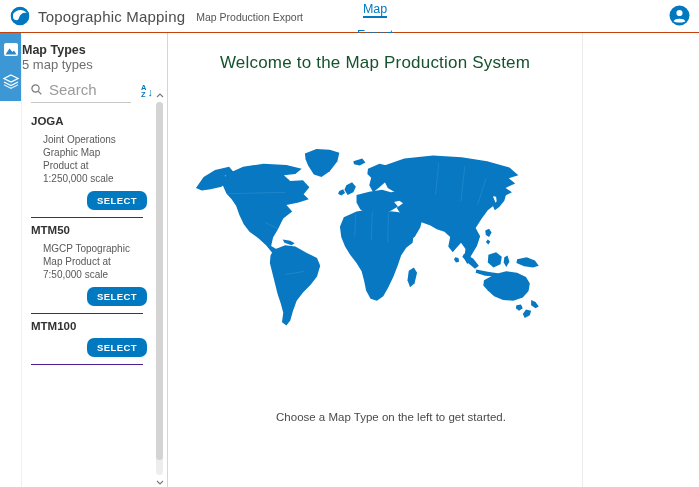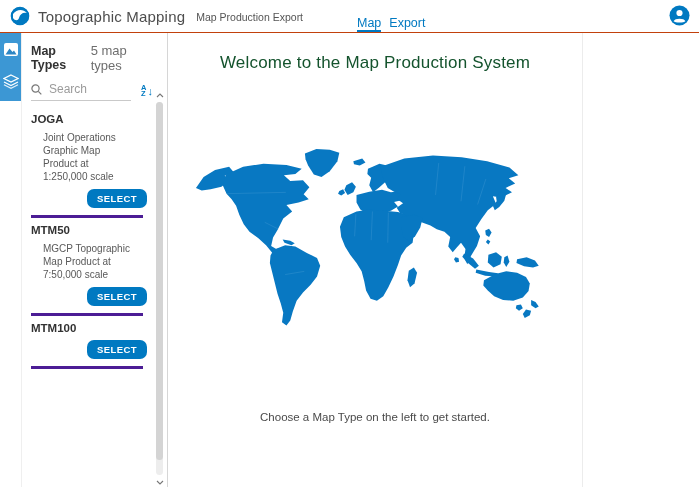--- a/index.html
+++ b/index.html
@@ -11,70 +11,70 @@
   :root{--accent:#0079c1;--map-fill:#0878c2;--strip-blue:#3c97d4;}
 
   
   .header{
     height:32px;display:flex;align-items:center;background:#fff;
     border-bottom:1px solid #c2410c;position:relative;
   }
   .logo{margin:0 8px 0 10px;display:flex;align-items:center;}
   .app-title{font-size:15px;color:#4d4d4d;letter-spacing:.2px;}
   .app-subtitle{font-size:10.5px;color:#555;margin-left:11px;padding-top:2px;}
-  .tabs{position:absolute;left:357px;top:0;height:32px;display:flex;align-items:flex-end;gap:8px;}
+  .tabs{position:absolute;left:357px;top:0;height:32px;display:flex;align-items:center;gap:8px;flex-direction:column;}
   .tab{font-size:12.5px;color:var(--accent);display:flex;align-items:center;cursor:pointer;
        border-bottom:2px solid transparent;padding-top:2px;}
   .tab.active{border-bottom-color:var(--accent);}
   .avatar{position:absolute;right:9px;top:5px;width:21px;height:21px;cursor:pointer;}
 
   
   .app-body{display:flex;height:455px;}
 
   
   .toolstrip{width:22px;border-right:1px solid #efefef;box-sizing:border-box;background:#fff;}
   .tool-block{width:100%;height:68px;background:var(--strip-blue);display:flex;flex-direction:column;align-items:center;}
   .tool-btn{width:22px;height:32px;display:flex;align-items:center;justify-content:center;cursor:pointer;}
 
   
   .sidebar{width:146px;border-right:1px solid #d6d6d6;box-sizing:border-box;position:relative;background:#fff;}
-  .panel-head{display:flex;align-items:baseline;justify-content:space-between;padding:10px 10px 4px 9px;}
+  .panel-head{display:flex;align-items:baseline;justify-content:space-between;padding:10px 10px 4px 0;flex-direction:column;}
   .panel-title{font-size:12.5px;font-weight:bold;color:#323232;}
   .panel-count{font-size:13px;color:#6e6e6e;}
   .search-row{display:flex;align-items:center;padding:4px 10px 2px 9px;}
   .search-box{display:flex;align-items:center;border-bottom:1px solid #c9c9c9;width:100px;padding-bottom:3px;}
-  .search-input{border:none;outline:none;font-size:12px;color:#333;width:78px;margin-left:5px;
+  .search-input{border:none;outline:none;font-size:15px;color:#333;width:78px;margin-left:5px;
                 font-family:"Liberation Sans",sans-serif;}
   .search-input::placeholder{color:#9b9b9b;}
   .sort-btn{margin-left:10px;display:flex;align-items:center;cursor:pointer;color:var(--accent);}
   .sort-letters{display:flex;flex-direction:column;line-height:6.5px;font-size:7.5px;font-weight:bold;}
   .sort-arrow{font-size:11px;margin-left:1px;}
 
   .map-list{margin-top:4px;padding:0 24px 0 9px;height:367px;overflow:hidden;box-sizing:border-box;}
-  .item{padding:6px 0 7px;border-bottom:3px solid #4c1d95;}
+  .item{padding:6px 0 7px;border-bottom:1px solid #4c1d95;}
   .item-name{font-size:11.5px;font-weight:bold;color:#323232;margin:0 0 6px;}
   .item-desc{font-size:10px;color:#595959;line-height:1.3;margin:0 12px 6px;}
   .item-btn{display:block;margin-left:auto;margin-right:-4px;background:var(--accent);color:#fff;
             font-size:9.5px;font-weight:bold;border:none;border-radius:7px;padding:4px 10px;
             letter-spacing:.4px;cursor:pointer;font-family:"Liberation Sans",sans-serif;}
 
   
   .scrollbar{position:absolute;top:57px;bottom:1px;right:3px;width:9px;display:flex;
              flex-direction:column;align-items:center;}
   .scroll-chevron{height:10px;display:flex;align-items:center;justify-content:center;cursor:pointer;}
   .scroll-track{flex:1;width:7px;background:#ededed;border-radius:4px;position:relative;margin:2px 0;}
   .scroll-thumb{position:absolute;top:0;left:0;width:7px;height:96%;background:#d4d4d4;border-radius:4px;cursor:pointer;}
 
   
   .main{flex:1;position:relative;background:#fff;}
   .content-frame{position:absolute;left:0;top:0;bottom:0;width:414px;border-right:1px solid #ececec;}
   .welcome{position:absolute;top:20px;left:0;width:100%;text-align:center;font-size:17px;
            font-weight:400;color:#14532d;margin:0;letter-spacing:.2px;}
   .world-map{position:absolute;top:88px;left:9px;}
-  .instruction{position:absolute;top:378px;left:0;width:100%;text-align:center;
+  .instruction{position:absolute;top:378px;left:16px;width:100%;text-align:center;
                font-size:11.5px;color:#4a4a4a;margin:0;}
 </style>
 </head>
 <body>
 
 <div class="header">
   <span class="logo">
     <svg width="20" height="20" viewBox="0 0 20 20">
       <circle cx="10" cy="10" r="9" fill="#0079c1"></circle>
       <path d="M3,8 C7,3 13,3 17,7 C13,6 10,8 9,12 C8,15 5,15 3,12 Z" fill="#fff"></path>

